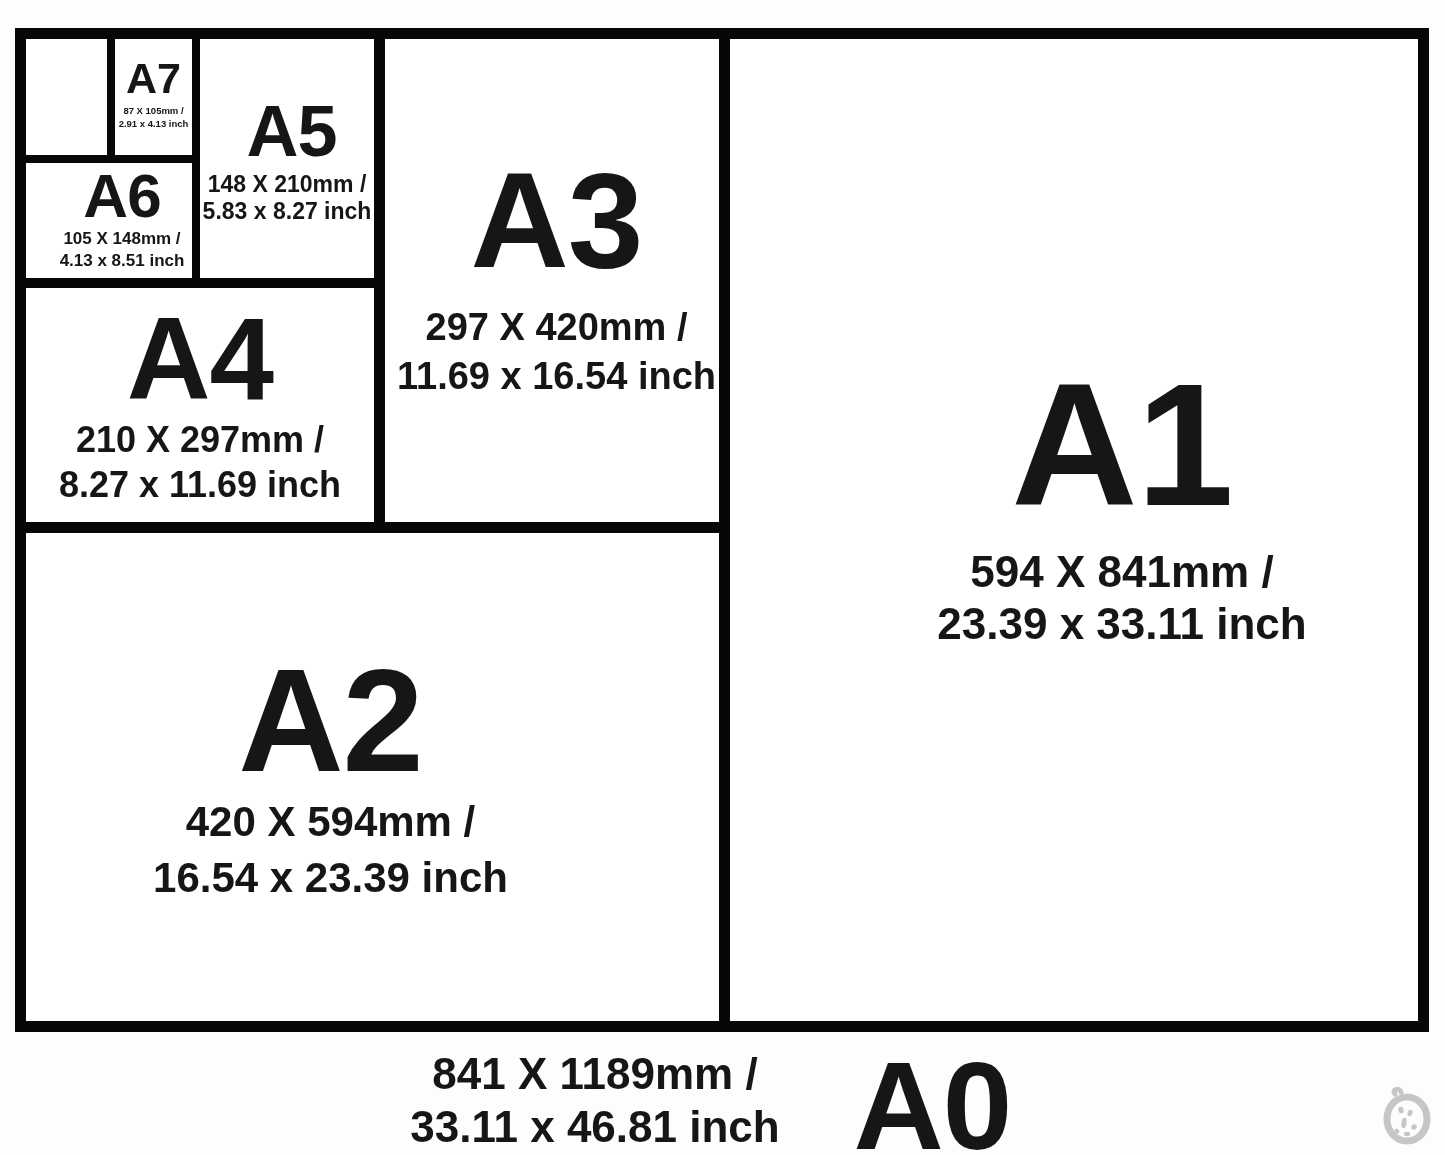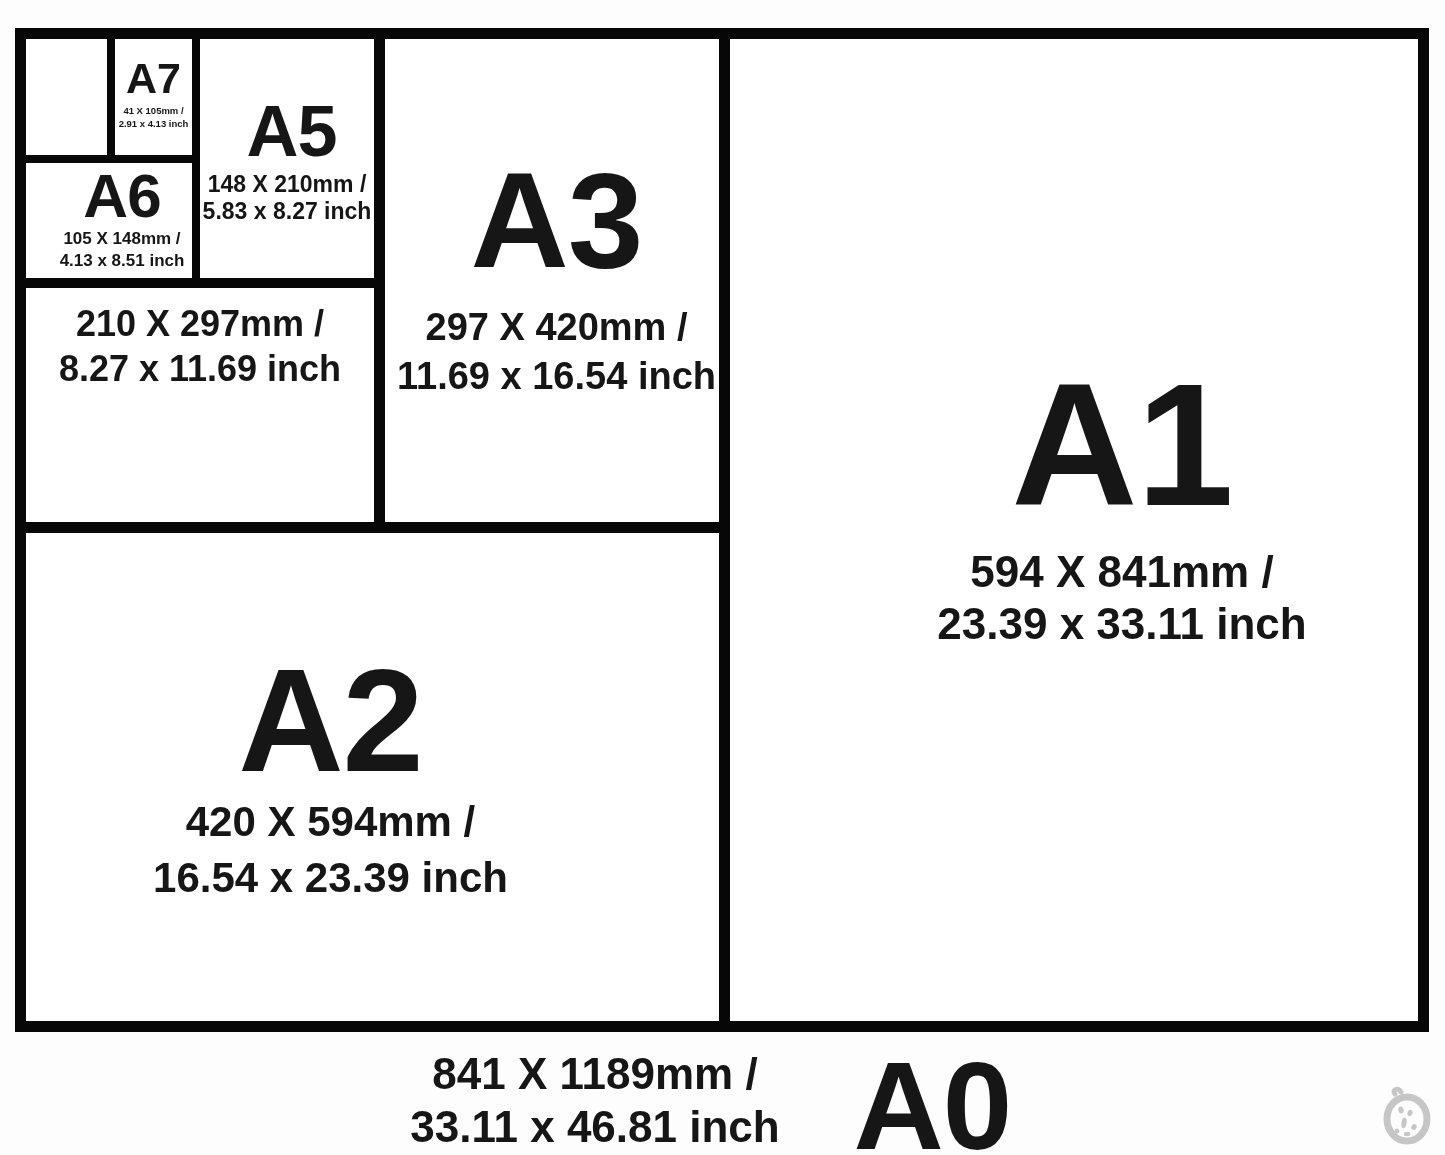--- a/index.html
+++ b/index.html
@@ -86,20 +86,21 @@
 
   <div class="cell" style="left:385px; top:152px; width:343px;">
     <div class="letter" style="font-size:136px;">A3</div>
     <div class="dims" style="font-size:38px; line-height:49px; margin-top:15px;">
       <div>297 X 420mm /</div>
       <div>11.69 x 16.54 inch</div>
     </div>
   </div>
 
   <div class="cell" style="left:26px; top:301px; width:348px;">
+    <div class="letter" style="font-size:116px;">A4</div>
     <div class="dims" style="font-size:36px; line-height:45px; margin-top:0px;">
       <div>210 X 297mm /</div>
       <div>8.27 x 11.69 inch</div>
     </div>
   </div>
 
   <div class="cell" style="left:200px; top:95px; width:174px;">
     <div class="letter" style="font-size:72px;padding-left:9px;">A5</div>
     <div class="dims" style="font-size:23px; line-height:27px; margin-top:4px;">
       <div>148 X 210mm /</div>
@@ -111,21 +112,21 @@
     <div class="letter" style="font-size:62px;">A6</div>
     <div class="dims" style="font-size:17px; line-height:22px; margin-top:1px;">
       <div>105 X 148mm /</div>
       <div>4.13 x 8.51 inch</div>
     </div>
   </div>
 
   <div class="cell" style="left:115px; top:57px; width:77px;">
     <div class="letter" style="font-size:43px; letter-spacing:0;">A7</div>
     <div class="dims" style="font-size:9.5px; line-height:13px; margin-top:4px;">
-      <div>41 X 105mm /</div>
+      <div>87 X 105mm /</div>
       <div>2.91 x 4.13 inch</div>
     </div>
   </div>
 
   <div class="cell" style="left:295px; top:1047px; width:600px;">
     <div class="dims" style="font-size:44px; line-height:53px;">
       <div>841 X 1189mm /</div>
       <div>33.11 x 46.81 inch</div>
     </div>
   </div>

